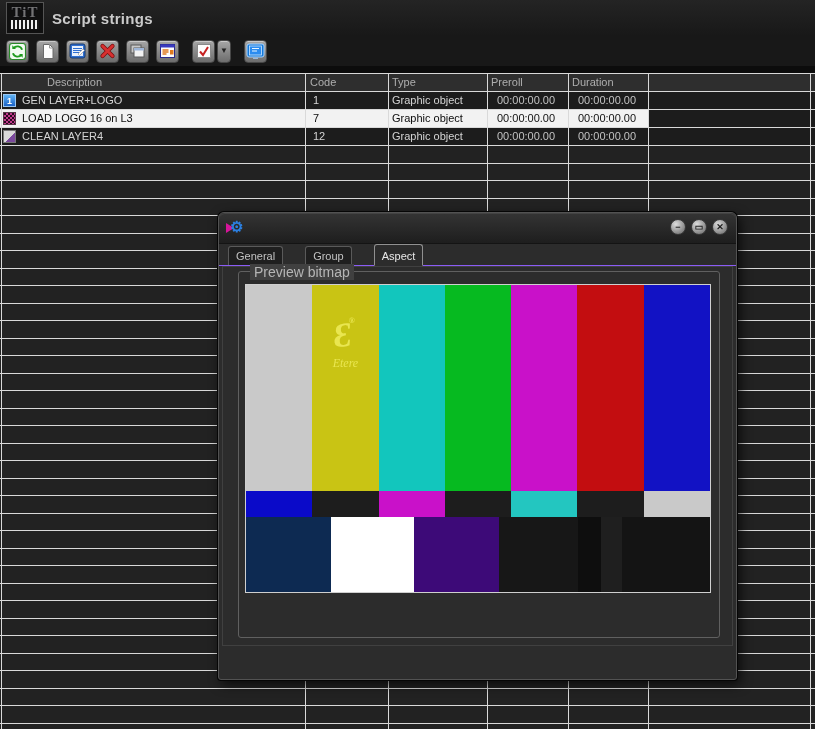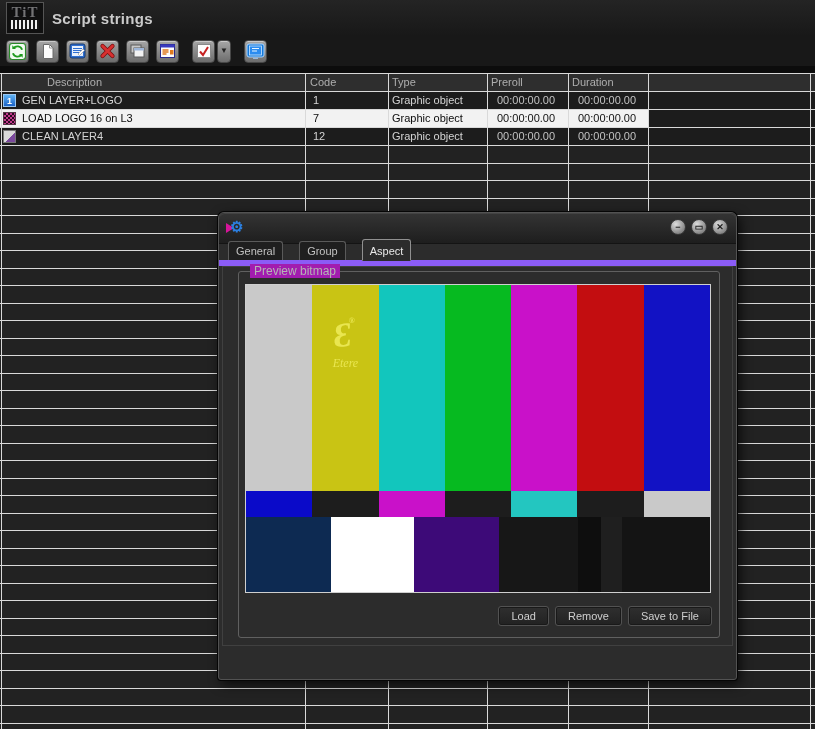--- a/index.html
+++ b/index.html
@@ -56,32 +56,32 @@
     background:linear-gradient(#343434,#1e1e1e);border-bottom:1px solid #141414;
     box-shadow:inset 0 1px 0 rgba(255,255,255,.08);}
   .dlg-icon{position:absolute;left:7px;top:6px;width:18px;height:18px;}
   .dlg-icon .tri{position:absolute;left:0;top:4px;width:0;height:0;
     border-top:5px solid transparent;border-bottom:5px solid transparent;border-left:8px solid #d6159a;}
   .dlg-icon .gear{position:absolute;left:4px;top:-1px;color:#2b7fe0;font-size:15px;font-weight:bold;}
   .win-btns{position:absolute;right:8px;top:6px;display:flex;gap:5px;}
   .win-btn{width:16px;height:16px;border-radius:50%;box-sizing:border-box;
     background:radial-gradient(circle at 35% 30%,#dcdcdc,#8d8d8d 65%,#646464);
     border:1px solid #3a3a3a;color:#1d1d1d;font-size:9px;line-height:14px;text-align:center;font-weight:bold;}
-  .tabbar{position:absolute;top:30px;left:0;right:0;height:23px;border-bottom:6px solid #8b5cf6;
-    display:flex;align-items:flex-end;padding-left:9px;gap:16px;box-sizing:border-box;}
+  .tabbar{position:absolute;top:30px;left:0;right:0;height:23px;border-bottom:1px solid #8b5cf6;
+    display:flex;align-items:flex-end;padding-left:9px;gap:22px;box-sizing:border-box;}
   .tab{height:19px;line-height:19px;padding:0 7px;font-size:11px;color:#c2c2c2;background:#1f1f1f;
     border:1px solid #5a5a5a;border-bottom:none;border-radius:3px 3px 0 0;box-sizing:border-box;}
   .tab.active{height:22px;line-height:22px;background:#2c2c2c;border-color:#909090;
     margin-bottom:-1px;border-bottom:1px solid #2c2c2c;color:#e8e8e8;z-index:2;}
   .dlg-content{position:absolute;left:3px;top:53px;width:511px;height:380px;box-sizing:border-box;
     background:#2c2c2c;border:1px solid #404040;}
   .groupbox{position:absolute;left:15px;top:4px;width:482px;height:367px;box-sizing:border-box;
     border:1px solid #606060;border-radius:3px;}
-  .groupbox-label{position:absolute;top:-8px;left:11px;background:#a21caf;padding:0 4px;
-    font-size:12px;color:#b5b5b5;}
+  .groupbox-label{position:absolute;top:-8px;left:11px;background:#404040;padding:0 4px;
+    font-size:14px;color:#b5b5b5;}
   .bitmap{position:absolute;left:6px;top:12px;width:466px;height:309px;box-sizing:border-box;
     border:1px solid #cfcfcf;background:#000;display:flex;flex-direction:column;}
   .bars-main{display:flex;height:67.2%;}
   .bars-cast{display:flex;height:8.5%;}
   .bars-bottom{display:flex;height:24.3%;}
   .bar{flex:1;position:relative;}
   .etere-logo{position:absolute;top:16%;left:0;right:0;text-align:center;
     color:rgba(233,230,80,.92);pointer-events:none;}
   .etere-logo .glyph{display:block;font-size:34px;font-weight:bold;font-style:italic;
     transform:rotate(-8deg);line-height:1;font-family:"Liberation Serif",serif;}
@@ -296,20 +296,15 @@
         <div class="bars-bottom" id="barsBottom">
             <div style="background: rgb(13, 42, 82); width: 18.3%;"></div>
             <div style="background: rgb(255, 255, 255); width: 18%;"></div>
             <div style="background: rgb(61, 10, 120); width: 18.3%;"></div>
             <div style="background: rgb(23, 23, 23); width: 17%;"></div>
             <div style="background: rgb(14, 14, 14); width: 5%;"></div>
             <div style="background: rgb(31, 31, 31); width: 4.4%;"></div>
             <div style="background: rgb(20, 20, 20); width: 19%;"></div>
           </div>
       </div>
-      <div class="preview-btns" id="previewBtns">
-          <div class="btn">Load</div>
-          <div class="btn">Remove</div>
-          <div class="btn">Save to File</div>
-        </div>
     </div>
   </div>
 </div>
 
 </body></html>

